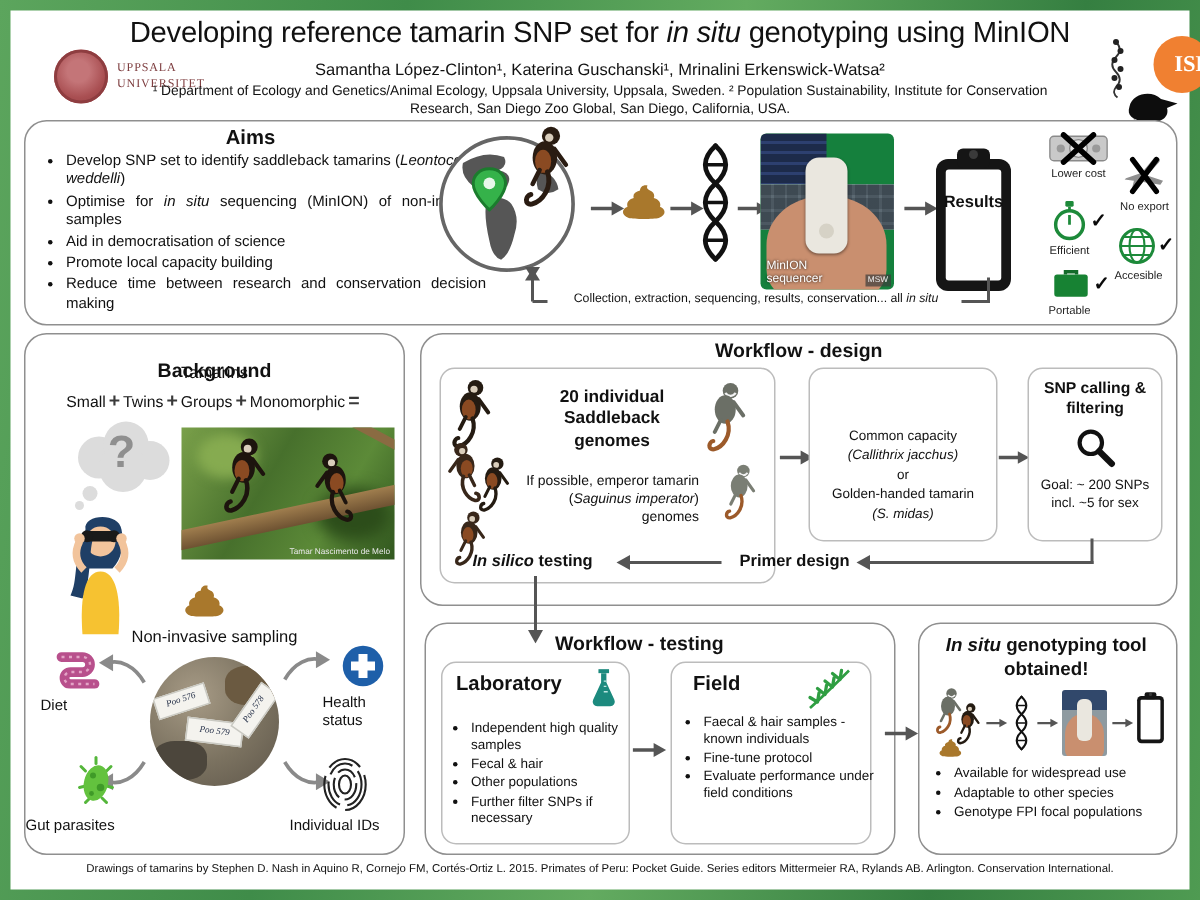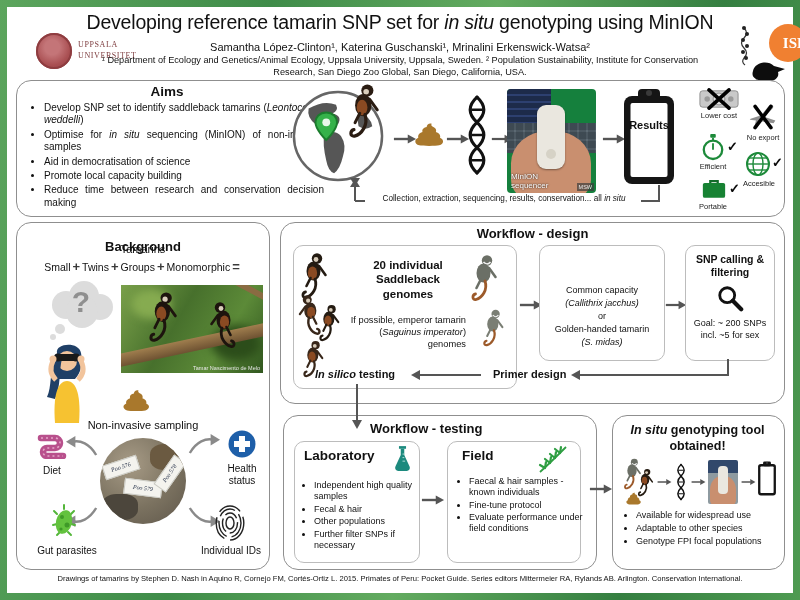--- a/index.html
+++ b/index.html
@@ -8,21 +8,21 @@
     font-family:"Liberation Sans",sans-serif;color:#111}
   .canvas{position:absolute;left:7px;top:7px;right:7px;bottom:7px;background:#fff}
   .abs{position:absolute}
   .panel{position:absolute;border:1.6px solid #8f8f8f;border-radius:15px;background:#fff}
   .subpanel{position:absolute;border:1.3px solid #bcbcbc;border-radius:10px;background:#fff}
   .hd{font-weight:bold;text-align:center}
   .it{font-style:italic}
   ul{margin:0;padding-left:13px}
   li{margin-bottom:2px}
   .lbl{position:absolute;font-size:7.5px;color:#222;text-align:center}
-  .olbl{position:absolute;font-size:10px;color:#111;text-align:center;line-height:1.15}
+  .olbl{position:absolute;font-size:10px;color:#111;text-align:left;line-height:1.15}
   .op{font-weight:bold;font-size:13px;margin:0 2px;color:#3a3a3a}
   .line{position:absolute;background:#555}
   .chk{font-weight:bold;font-size:13px;color:#0a0a0a}
   svg{display:block}
 </style>
 </head>
 <body>
 
 <div class="poster">
   <div class="canvas"></div>
@@ -147,21 +147,21 @@
       <div class="abs" style="left:30px;top:16px;width:28px;height:64px;background:#eae7df;border-radius:9px;box-shadow:0 1px 2px rgba(0,0,0,.4)">
         <div class="abs" style="left:9px;top:44px;width:10px;height:10px;border-radius:50%;background:#d6d2c6"></div>
       </div>
       <div class="abs" style="left:4px;bottom:3px;width:52px;font-size:8px;line-height:1.15;color:#fff;text-shadow:0 0 2px #000">MinION sequencer</div>
       <div class="abs" style="right:2px;bottom:2px;font-size:5.5px;color:#eee;background:rgba(60,60,60,.7);padding:1px 2px">MSW</div>
     </div>
 
     <svg class="abs" style="left:585px;top:52px" width="24" height="12" viewBox="0 0 26 12">
         <use href="#arrow"></use>
       </svg>
-    <div class="abs" style="left:604px;top:6px;width:56px;height:102px">
+    <div class="abs" style="left:604px;top:16px;width:56px;height:102px">
       <svg width="56" height="102" viewBox="0 0 56 100">
           <use href="#clip"></use>
         </svg>
       <div class="abs" style="left:0;top:32px;width:100%;text-align:center;font-weight:bold;font-size:11px">Results</div>
     </div>
 
     <svg class="abs" style="left:330px;top:96px" width="20" height="26" viewBox="0 0 20 26">
       <path d="M8 24 H18 M8 24 V8" fill="none" stroke="#555" stroke-width="2"></path>
       <polygon points="3,9 13,9 8,1" fill="#555" transform="rotate(180 8 5)"></polygon>
       <polygon points="3,10 13,10 8,2" fill="#555"></polygon>

